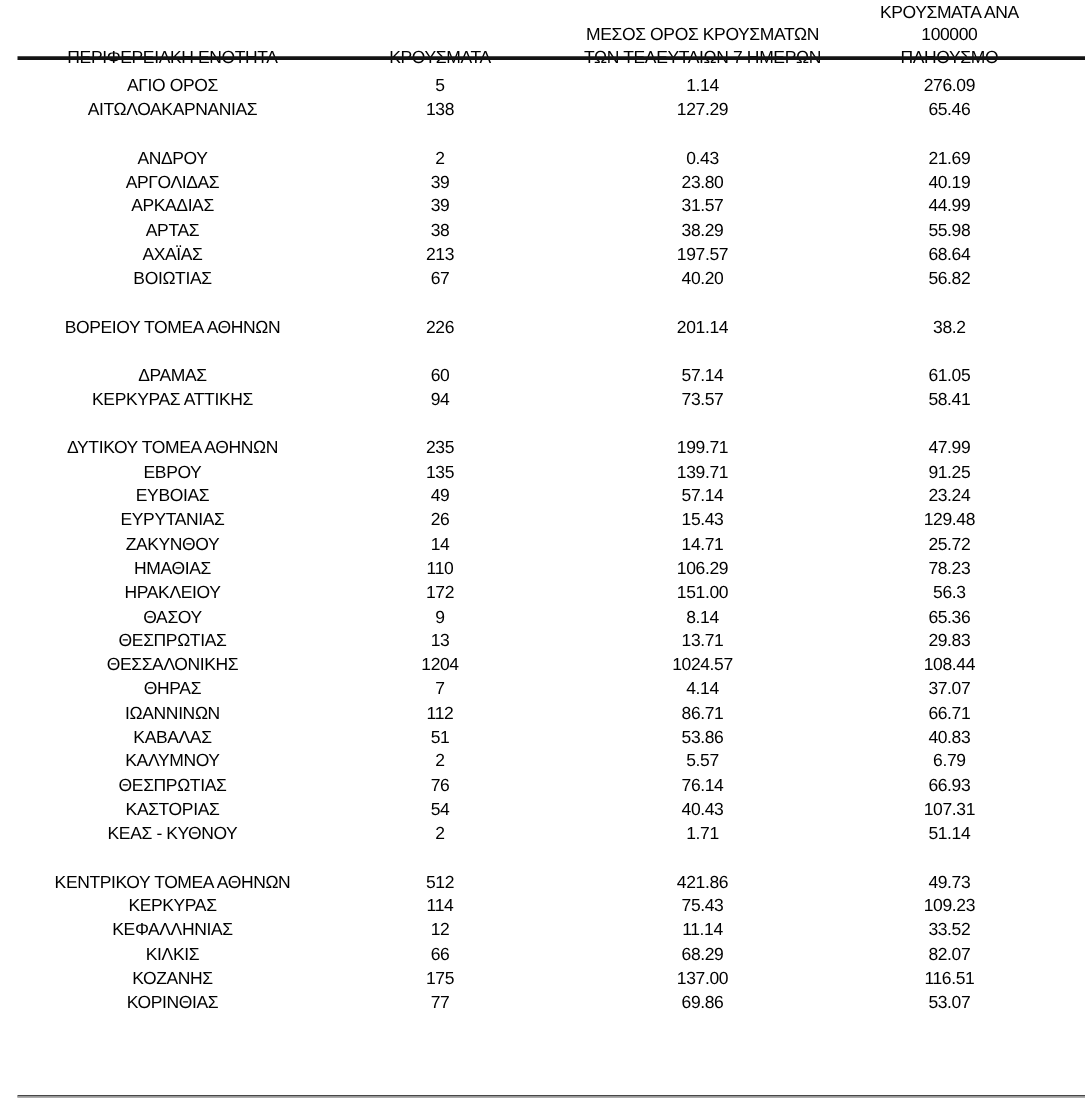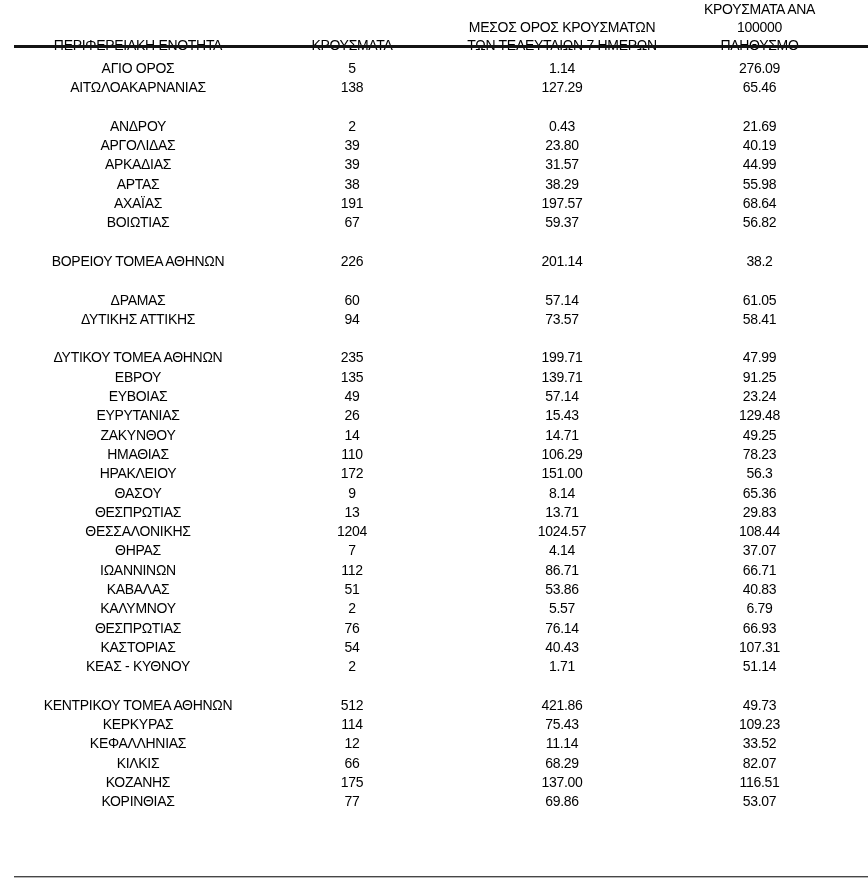--- a/index.html
+++ b/index.html
@@ -117,28 +117,28 @@
           <td class="col-per100k">44.99</td>
         </tr>
         <tr>
           <td class="col-region">ΑΡΤΑΣ</td>
           <td class="col-cases">38</td>
           <td class="col-avg7">38.29</td>
           <td class="col-per100k">55.98</td>
         </tr>
         <tr>
           <td class="col-region">ΑΧΑΪΑΣ</td>
-          <td class="col-cases">191</td>
+          <td class="col-cases">213</td>
           <td class="col-avg7">197.57</td>
           <td class="col-per100k">68.64</td>
         </tr>
         <tr>
           <td class="col-region">ΒΟΙΩΤΙΑΣ</td>
           <td class="col-cases">67</td>
-          <td class="col-avg7">59.37</td>
+          <td class="col-avg7">40.20</td>
           <td class="col-per100k">56.82</td>
         </tr>
         <tr>
           <td class="col-region"></td>
           <td class="col-cases"></td>
           <td class="col-avg7"></td>
           <td class="col-per100k"></td>
         </tr>
         <tr>
           <td class="col-region">ΒΟΡΕΙΟΥ ΤΟΜΕΑ ΑΘΗΝΩΝ</td>
@@ -152,21 +152,21 @@
           <td class="col-avg7"></td>
           <td class="col-per100k"></td>
         </tr>
         <tr>
           <td class="col-region">ΔΡΑΜΑΣ</td>
           <td class="col-cases">60</td>
           <td class="col-avg7">57.14</td>
           <td class="col-per100k">61.05</td>
         </tr>
         <tr>
-          <td class="col-region">ΔΥΤΙΚΗΣ ΑΤΤΙΚΗΣ</td>
+          <td class="col-region">ΚΕΡΚΥΡΑΣ ΑΤΤΙΚΗΣ</td>
           <td class="col-cases">94</td>
           <td class="col-avg7">73.57</td>
           <td class="col-per100k">58.41</td>
         </tr>
         <tr>
           <td class="col-region"></td>
           <td class="col-cases"></td>
           <td class="col-avg7"></td>
           <td class="col-per100k"></td>
         </tr>
@@ -191,21 +191,21 @@
         <tr>
           <td class="col-region">ΕΥΡΥΤΑΝΙΑΣ</td>
           <td class="col-cases">26</td>
           <td class="col-avg7">15.43</td>
           <td class="col-per100k">129.48</td>
         </tr>
         <tr>
           <td class="col-region">ΖΑΚΥΝΘΟΥ</td>
           <td class="col-cases">14</td>
           <td class="col-avg7">14.71</td>
-          <td class="col-per100k">49.25</td>
+          <td class="col-per100k">25.72</td>
         </tr>
         <tr>
           <td class="col-region">ΗΜΑΘΙΑΣ</td>
           <td class="col-cases">110</td>
           <td class="col-avg7">106.29</td>
           <td class="col-per100k">78.23</td>
         </tr>
         <tr>
           <td class="col-region">ΗΡΑΚΛΕΙΟΥ</td>
           <td class="col-cases">172</td>

